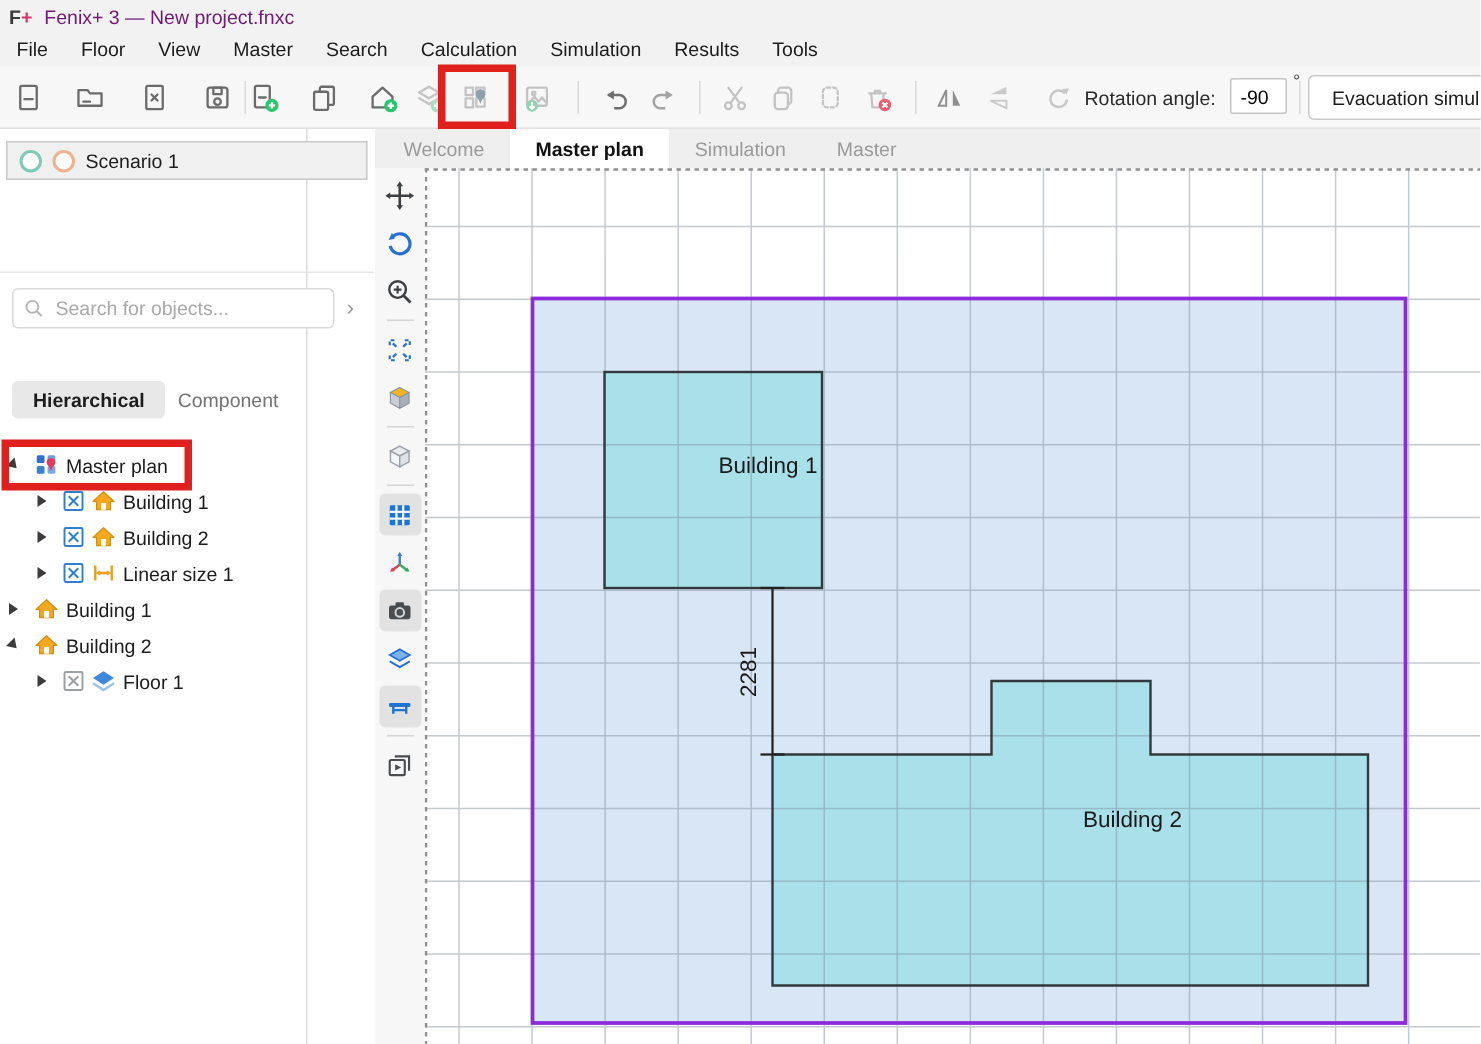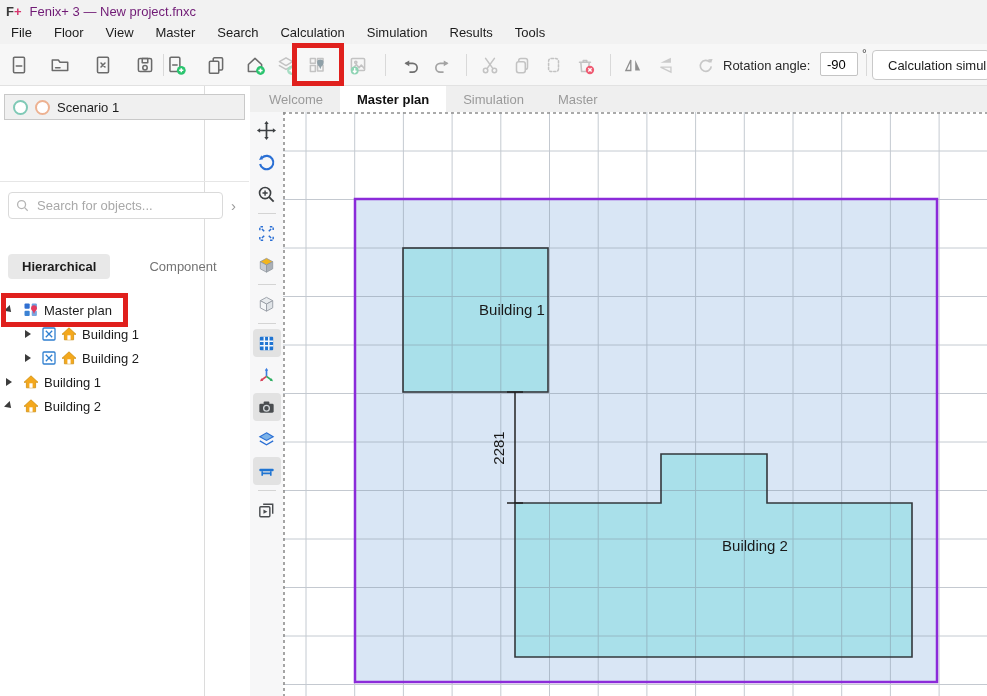--- a/index.html
+++ b/index.html
@@ -46,21 +46,21 @@
   .circ.orange{border:2px solid #edb292;}
   .panel-sep{position:absolute;left:0;top:95px;width:249px;height:1px;background:#e6e6e6;}
   .search-row{position:absolute;left:8px;top:106px;width:236px;height:27px;display:flex;align-items:center;}
   .search-box{flex:0 0 212px;height:27px;border:1px solid #dadada;border-radius:4px;background:#fff;
     display:flex;align-items:center;padding:0 7px;box-sizing:border-box;gap:6px;}
   .search-box input{border:none;outline:none;flex:1;font-size:13px;color:#333;background:transparent;
     font-family:"Liberation Sans",sans-serif;}
   .search-box input::placeholder{color:#a9a9a9;}
   .search-expand{width:22px;height:27px;border:none;background:transparent;color:#9a9a9a;
     font-size:15px;display:flex;align-items:center;justify-content:center;padding:0;}
-  .view-tabs{position:absolute;left:8px;top:166px;height:28px;display:flex;align-items:center;gap:39px;}
+  .view-tabs{position:absolute;left:8px;top:166px;height:28px;display:flex;align-items:center;gap:8px;}
   .chip{background:#e8e8e8;border-radius:4px;padding:5px 14px;font-size:13px;font-weight:bold;color:#1c1c1c;}
   .plain-tab{font-size:13px;color:#737373;}
   
   .tree{position:absolute;left:0;top:212px;width:249px;}
   .tree-row{height:24px;display:flex;align-items:center;font-size:13px;box-sizing:border-box;}
   .tree-row.ind0{padding-left:6px;} .tree-row.ind1{padding-left:25px;}
   .exp{width:17px;height:10px;display:flex;align-items:center;flex:0 0 17px;}
   .exp .tri{width:0;height:0;border-top:4.5px solid transparent;border-bottom:4.5px solid transparent;
     border-left:6px solid #3c3c3c;}
   .exp.expanded .tri{transform:rotate(45deg);}
@@ -252,21 +252,21 @@
     </button>
   <span class="rot-label">Rotation angle:</span>
   <input class="rot-input" value="-90" style="">
   <span class="degree">°</span>
   <div class="tsep" style="left:866px"></div>
   <button class="evac-btn">
     <svg viewBox="0 0 20 20" width="16" height="16">
         <circle cx="12.5" cy="3.8" r="1.9" fill="#12a15e"></circle>
         <path d="M12 6.5 L9.3 10 L11.5 13 L8.8 17 M9.3 10 L13.5 11 L15.5 14 M12 7 L7.5 8.5 L6 11 M12.5 6.5 L15 8" stroke="#12a15e" stroke-width="1.6" fill="none" stroke-linecap="round" stroke-linejoin="round"></path>
       </svg>
-    <span>Calculation simul</span>
+    <span>Evacuation simul</span>
   </button>
 </div>
 
 <div class="left-panel">
   <div class="scenario-item">
     <span class="circ teal"></span>
     <span class="circ orange"></span>
     <span>Scenario 1</span>
   </div>
   <div class="panel-sep"></div>
@@ -332,20 +332,41 @@
           </svg>
         </span>
         <span class="iconwrap">
           <svg viewBox="0 0 16 16">
             <path d="M8 1.8 L15 8.3 H12.6 V13.8 H3.4 V8.3 H1 z" fill="#f4a81d" stroke="#cf9013" stroke-width="0.8" stroke-linejoin="round"></path>
             <rect x="6.4" y="9.3" width="3.2" height="4.5" fill="#fff"></rect>
           </svg>
         </span>
         <span class="tree-label">Building 2</span>
       </div>
+      <div class="tree-row ind1">
+        <span class="exp">
+          <span class="tri"></span>
+        </span>
+        <span class="cbwrap">
+          <svg viewBox="0 0 14 14" width="14" height="14">
+            <rect x="1" y="1" width="12" height="12" rx="1" fill="#fff" stroke="#2f7fd0" stroke-width="1.3"></rect>
+            <path d="M3.8 3.8 l6.4 6.4 M10.2 3.8 l-6.4 6.4" stroke="#2f7fd0" stroke-width="1.3"></path>
+          </svg>
+        </span>
+        <span class="iconwrap">
+          <svg viewBox="0 0 16 16">
+            <g stroke="#ef9f1f" stroke-width="1.6">
+              <path d="M2.5 3 v10 M13.5 3 v10 M4.5 8 H11.5"></path>
+            </g>
+            <polygon points="2.5,8 5.8,6.3 5.8,9.7" fill="#ef9f1f"></polygon>
+            <polygon points="13.5,8 10.2,6.3 10.2,9.7" fill="#ef9f1f"></polygon>
+          </svg>
+        </span>
+        <span class="tree-label">Linear size 1</span>
+      </div>
       <div class="tree-row ind0">
         <span class="exp">
           <span class="tri"></span>
         </span>
         <span class="iconwrap">
           <svg viewBox="0 0 16 16">
             <path d="M8 1.8 L15 8.3 H12.6 V13.8 H3.4 V8.3 H1 z" fill="#f4a81d" stroke="#cf9013" stroke-width="0.8" stroke-linejoin="round"></path>
             <rect x="6.4" y="9.3" width="3.2" height="4.5" fill="#fff"></rect>
           </svg>
         </span>
@@ -355,20 +376,38 @@
         <span class="exp expanded">
           <span class="tri"></span>
         </span>
         <span class="iconwrap">
           <svg viewBox="0 0 16 16">
             <path d="M8 1.8 L15 8.3 H12.6 V13.8 H3.4 V8.3 H1 z" fill="#f4a81d" stroke="#cf9013" stroke-width="0.8" stroke-linejoin="round"></path>
             <rect x="6.4" y="9.3" width="3.2" height="4.5" fill="#fff"></rect>
           </svg>
         </span>
         <span class="tree-label">Building 2</span>
+      </div>
+      <div class="tree-row ind1">
+        <span class="exp">
+          <span class="tri"></span>
+        </span>
+        <span class="cbwrap">
+          <svg viewBox="0 0 14 14" width="14" height="14">
+            <rect x="1" y="1" width="12" height="12" rx="1" fill="#fff" stroke="#9aa0a6" stroke-width="1.3"></rect>
+            <path d="M3.8 3.8 l6.4 6.4 M10.2 3.8 l-6.4 6.4" stroke="#9aa0a6" stroke-width="1.3"></path>
+          </svg>
+        </span>
+        <span class="iconwrap">
+          <svg viewBox="0 0 16 16">
+            <path d="M8 1.5 L15 6 L8 10.5 L1 6 z" fill="#3f87dd"></path>
+            <path d="M1 9.5 L8 14 L15 9.5" fill="none" stroke="#9cc0ea" stroke-width="1.6"></path>
+          </svg>
+        </span>
+        <span class="tree-label">Floor 1</span>
       </div>
     </div>
 </div>
 
 <div class="doc-tabs" id="docTabs">
     <div class="doc-tab">Welcome</div>
     <div class="doc-tab active">Master plan</div>
     <div class="doc-tab">Simulation</div>
     <div class="doc-tab">Master</div>
   </div>

